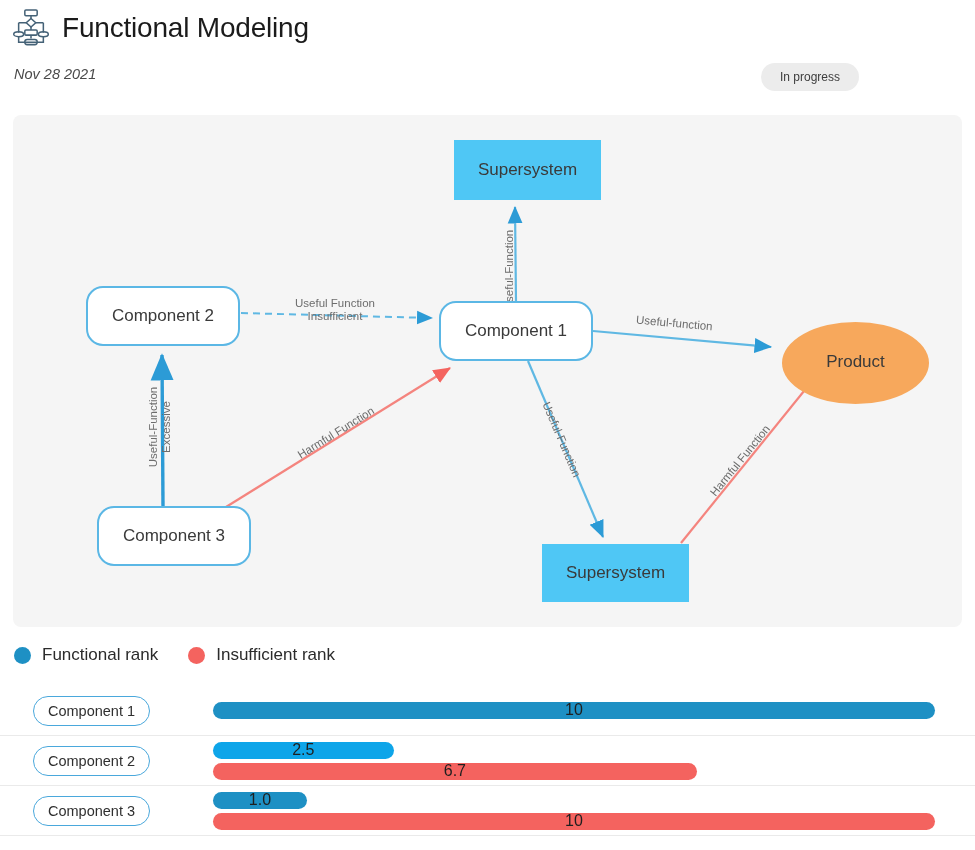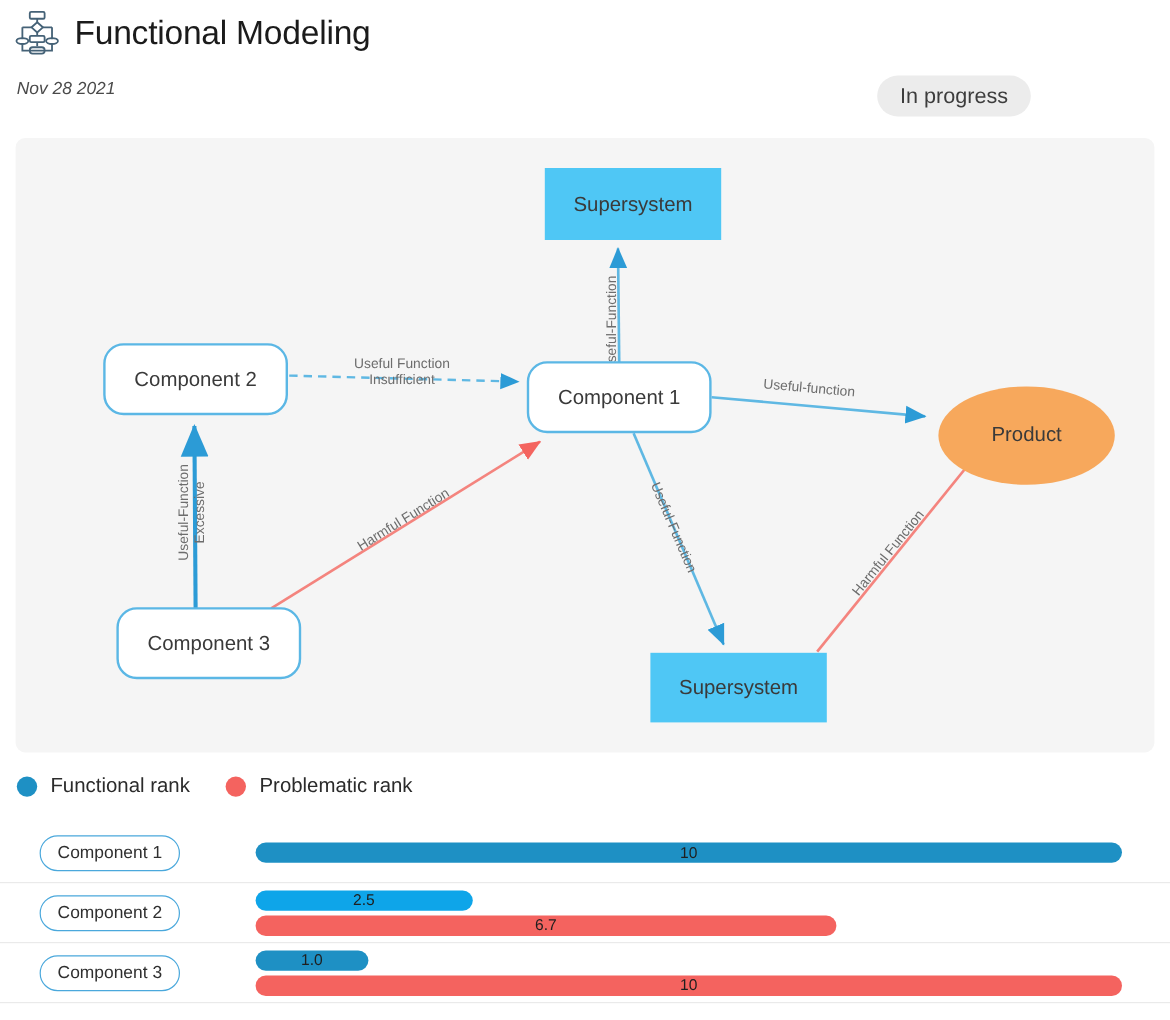--- a/index.html
+++ b/index.html
@@ -21,21 +21,21 @@
     letter-spacing: -0.2px; white-space: nowrap;
   }
   .date-text {
     position: absolute; left: 14px; top: 66px;
     font-size: 14.5px; color: #4a4a4a; font-style: italic;
   }
   .status-badge {
     position: absolute; right: 18px; top: 63px;
     background: #ececec; color: #3d3d3d;
     border-radius: 18px; padding: 8px 19px;
-    font-size: 18px; line-height: 1; white-space: nowrap;
+    font-size: 12px; line-height: 1; white-space: nowrap;
   }
 
   
   .canvas {
     position: absolute; left: 13px; top: 115px;
     width: 949px; height: 512px;
     background: #f5f5f5; border-radius: 8px;
     overflow: hidden;
   }
   .canvas svg { position: absolute; left: 0; top: 0; }
@@ -75,21 +75,21 @@
     font-size: 14.5px; padding: 6px 14px;
     white-space: nowrap;
   }
   .bars { position: absolute; left: 213px; right: 40px; top: 0; height: 100%;
           display: flex; flex-direction: column; justify-content: center; gap: 4px; }
   .bar {
     position: relative; height: 17px; border-radius: 9px;
     display: flex; align-items: center; justify-content: center;
   }
   .bar-value {
-    font-size: 13px; color: #1f1f1f; line-height: 1;
+    font-size: 16px; color: #1f1f1f; line-height: 1;
     position: relative; top: -0.5px;
   }
 </style>
 </head>
 <body>
 
 <div class="page">
 
   <div class="header">
     <div class="title-row">
@@ -195,21 +195,21 @@
     </svg>
   </div>
 
   <div class="legend">
     <div class="legend-item">
       <span class="legend-dot" style="background:#1E90C4"></span>
       <span class="legend-text">Functional rank</span>
     </div>
     <div class="legend-item">
       <span class="legend-dot" style="background:#F4635F"></span>
-      <span class="legend-text">Problematic rank</span>
+      <span class="legend-text">Insufficient rank</span>
     </div>
   </div>
 
   <div class="ranks">
 
     <div class="rank-row">
       <span class="rank-chip">Component 1</span>
       <div class="bars">
         <div class="bar" style="background:#1E90C4; width:100%;">
           <span class="bar-value">10</span>

